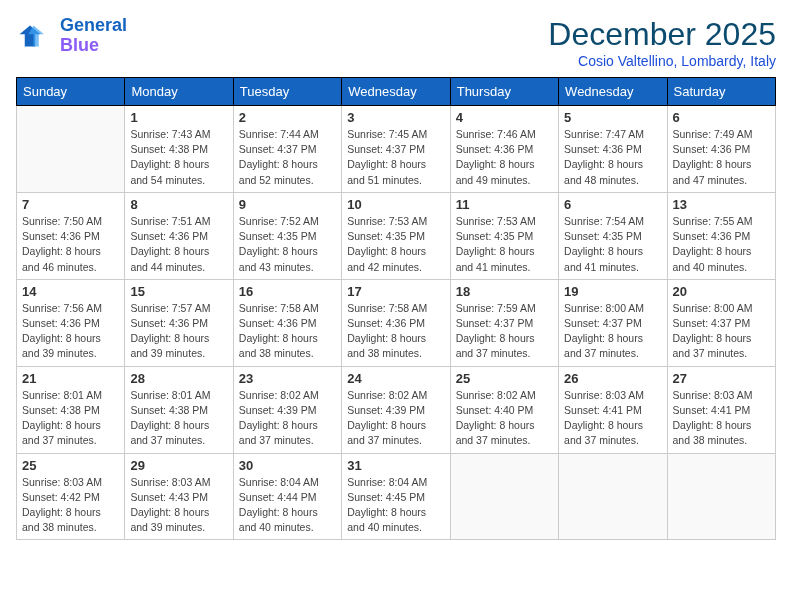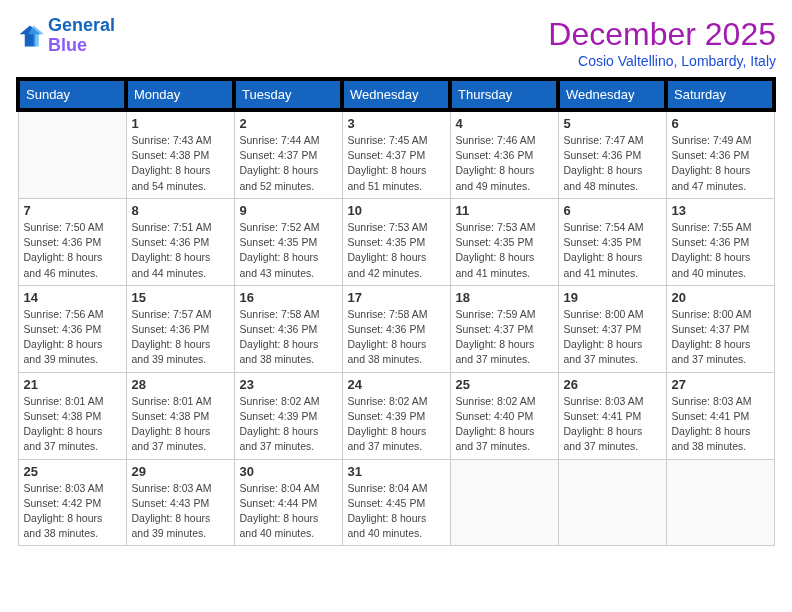--- a/index.html
+++ b/index.html
@@ -12,60 +12,60 @@
     }
     .header {
       display: flex;
       justify-content: space-between;
       align-items: flex-start;
       margin-bottom: 8px;
     }
     .logo {
       display: flex;
       align-items: center;
-      gap: 4px;
+      gap: 16px;
     }
     .logo-text {
       font-size: 18px;
       font-weight: bold;
       color: #333;
       line-height: 1.1;
     }
     .logo-text span {
       color: #1565c0;
     }
     .logo-icon {
       width: 28px;
       height: 28px;
     }
     .title-block {
       text-align: right;
     }
     .month-title {
       font-size: 32px;
-      color: #a21caf;
+      color: #0c4a6e;
       font-weight: normal;
     }
     .subtitle {
       font-size: 14px;
       color: #1d4ed8;
     }
     table {
       width: 100%;
       border-collapse: collapse;
       font-size: 11px;
     }
     thead tr th {
       background-color: #1565c0;
       color: #fff;
       text-align: left;
       padding: 6px 6px;
       font-size: 13px;
       font-weight: normal;
-      border: 4px solid #000000;
+      border: 1px solid #000000;
     }
     tbody tr td {
       border: 1px solid #ccc;
       vertical-align: top;
       padding: 4px 5px;
       height: 80px;
       width: calc(100% / 7);
     }
     tbody tr td.empty {
       background: #f9f9f9;

